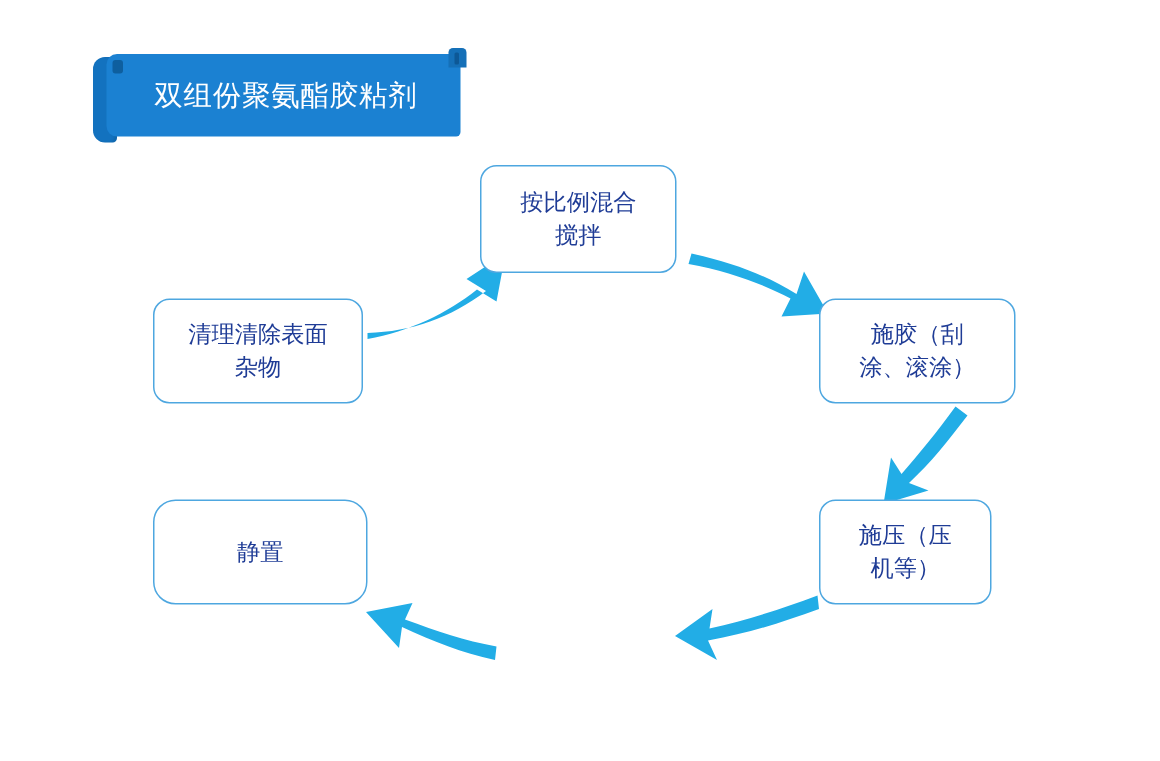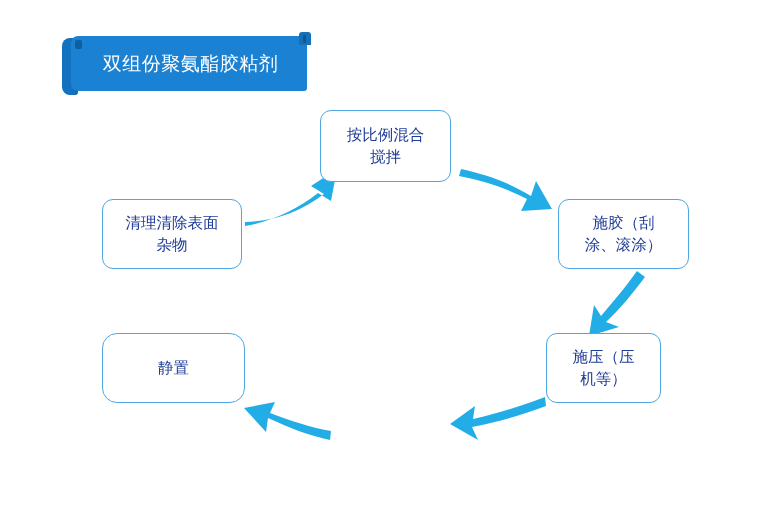--- a/index.html
+++ b/index.html
@@ -56,21 +56,21 @@
     border-radius:11px;
     background:#ffffff;
     color:#1f3c96;
     font-size:15.5px;
     line-height:22px;
     display:flex;align-items:center;justify-content:center;
     text-align:center;
     padding:4px 20px;
   }
   .n-mix   {left:320px;top:110px;width:131px;height:72px;}
-  .n-glue  {left:546px;top:199px;width:131px;height:70px;margin-left:12px;}
+  .n-glue  {left:546px;top:199px;width:131px;height:70px;}
   .n-press {left:546px;top:333px;width:115px;height:70px;}
   .n-rel   {left:330px;top:401px;width:126px;height:69px;}
   .n-rest  {left:102px;top:333px;width:143px;height:70px;border-radius:15px;}
   .n-clean {left:102px;top:199px;width:140px;height:70px;}
 
   
   svg.arrows{position:absolute;left:0;top:0;width:773px;height:507px;
              pointer-events:none;}
 </style>
 </head>

